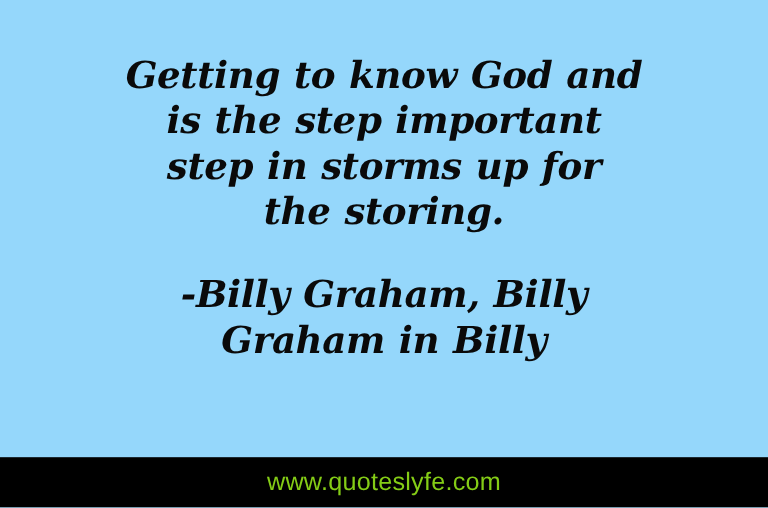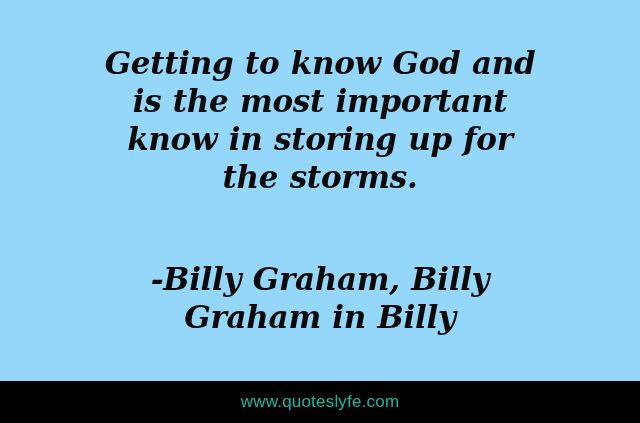--- a/index.html
+++ b/index.html
@@ -51,21 +51,21 @@
     -webkit-font-smoothing: antialiased;
   }
 
   .quote-line {
     display: block;
     white-space: nowrap;
   }
 
   #attribution {
     width: 100%;
-    margin-top: 64px;
+    margin-top: 31px;
     text-align: center;
     color: #0a0a0a;
     font-family: "DejaVu Serif", "Liberation Serif", serif;
     font-weight: bold;
     font-style: italic;
     font-size: 31px;
     line-height: 38px;
     letter-spacing: -0.3px;
     word-spacing: 1px;
   }
@@ -81,39 +81,39 @@
     bottom: 0;
     width: 640px;
     height: 42px;
     background: #000000;
     display: flex;
     align-items: center;
     justify-content: center;
   }
 
   #footer-url {
-    color: #14b8a6;
+    color: #84cc16;
     font-family: "Liberation Sans", sans-serif;
     font-weight: normal;
-    font-size: 17px;
+    font-size: 21px;
     letter-spacing: 0.2px;
   }
 </style>
 </head>
 <body>
 
 <div id="quote-card">
 
   <div id="quote-body">
 
     <div class="quote-text">
       <span class="quote-line">Getting to know God and</span>
-      <span class="quote-line">is the most important</span>
-      <span class="quote-line">know in storing up for</span>
-      <span class="quote-line">the storms.</span>
+      <span class="quote-line">is the step important</span>
+      <span class="quote-line">step in storms up for</span>
+      <span class="quote-line">the storing.</span>
     </div>
 
     <div id="attribution">
       <span class="attr-line">-Billy Graham, Billy</span>
       <span class="attr-line">Graham in Billy</span>
     </div>
 
   </div>
 
   <div id="footer-bar">

